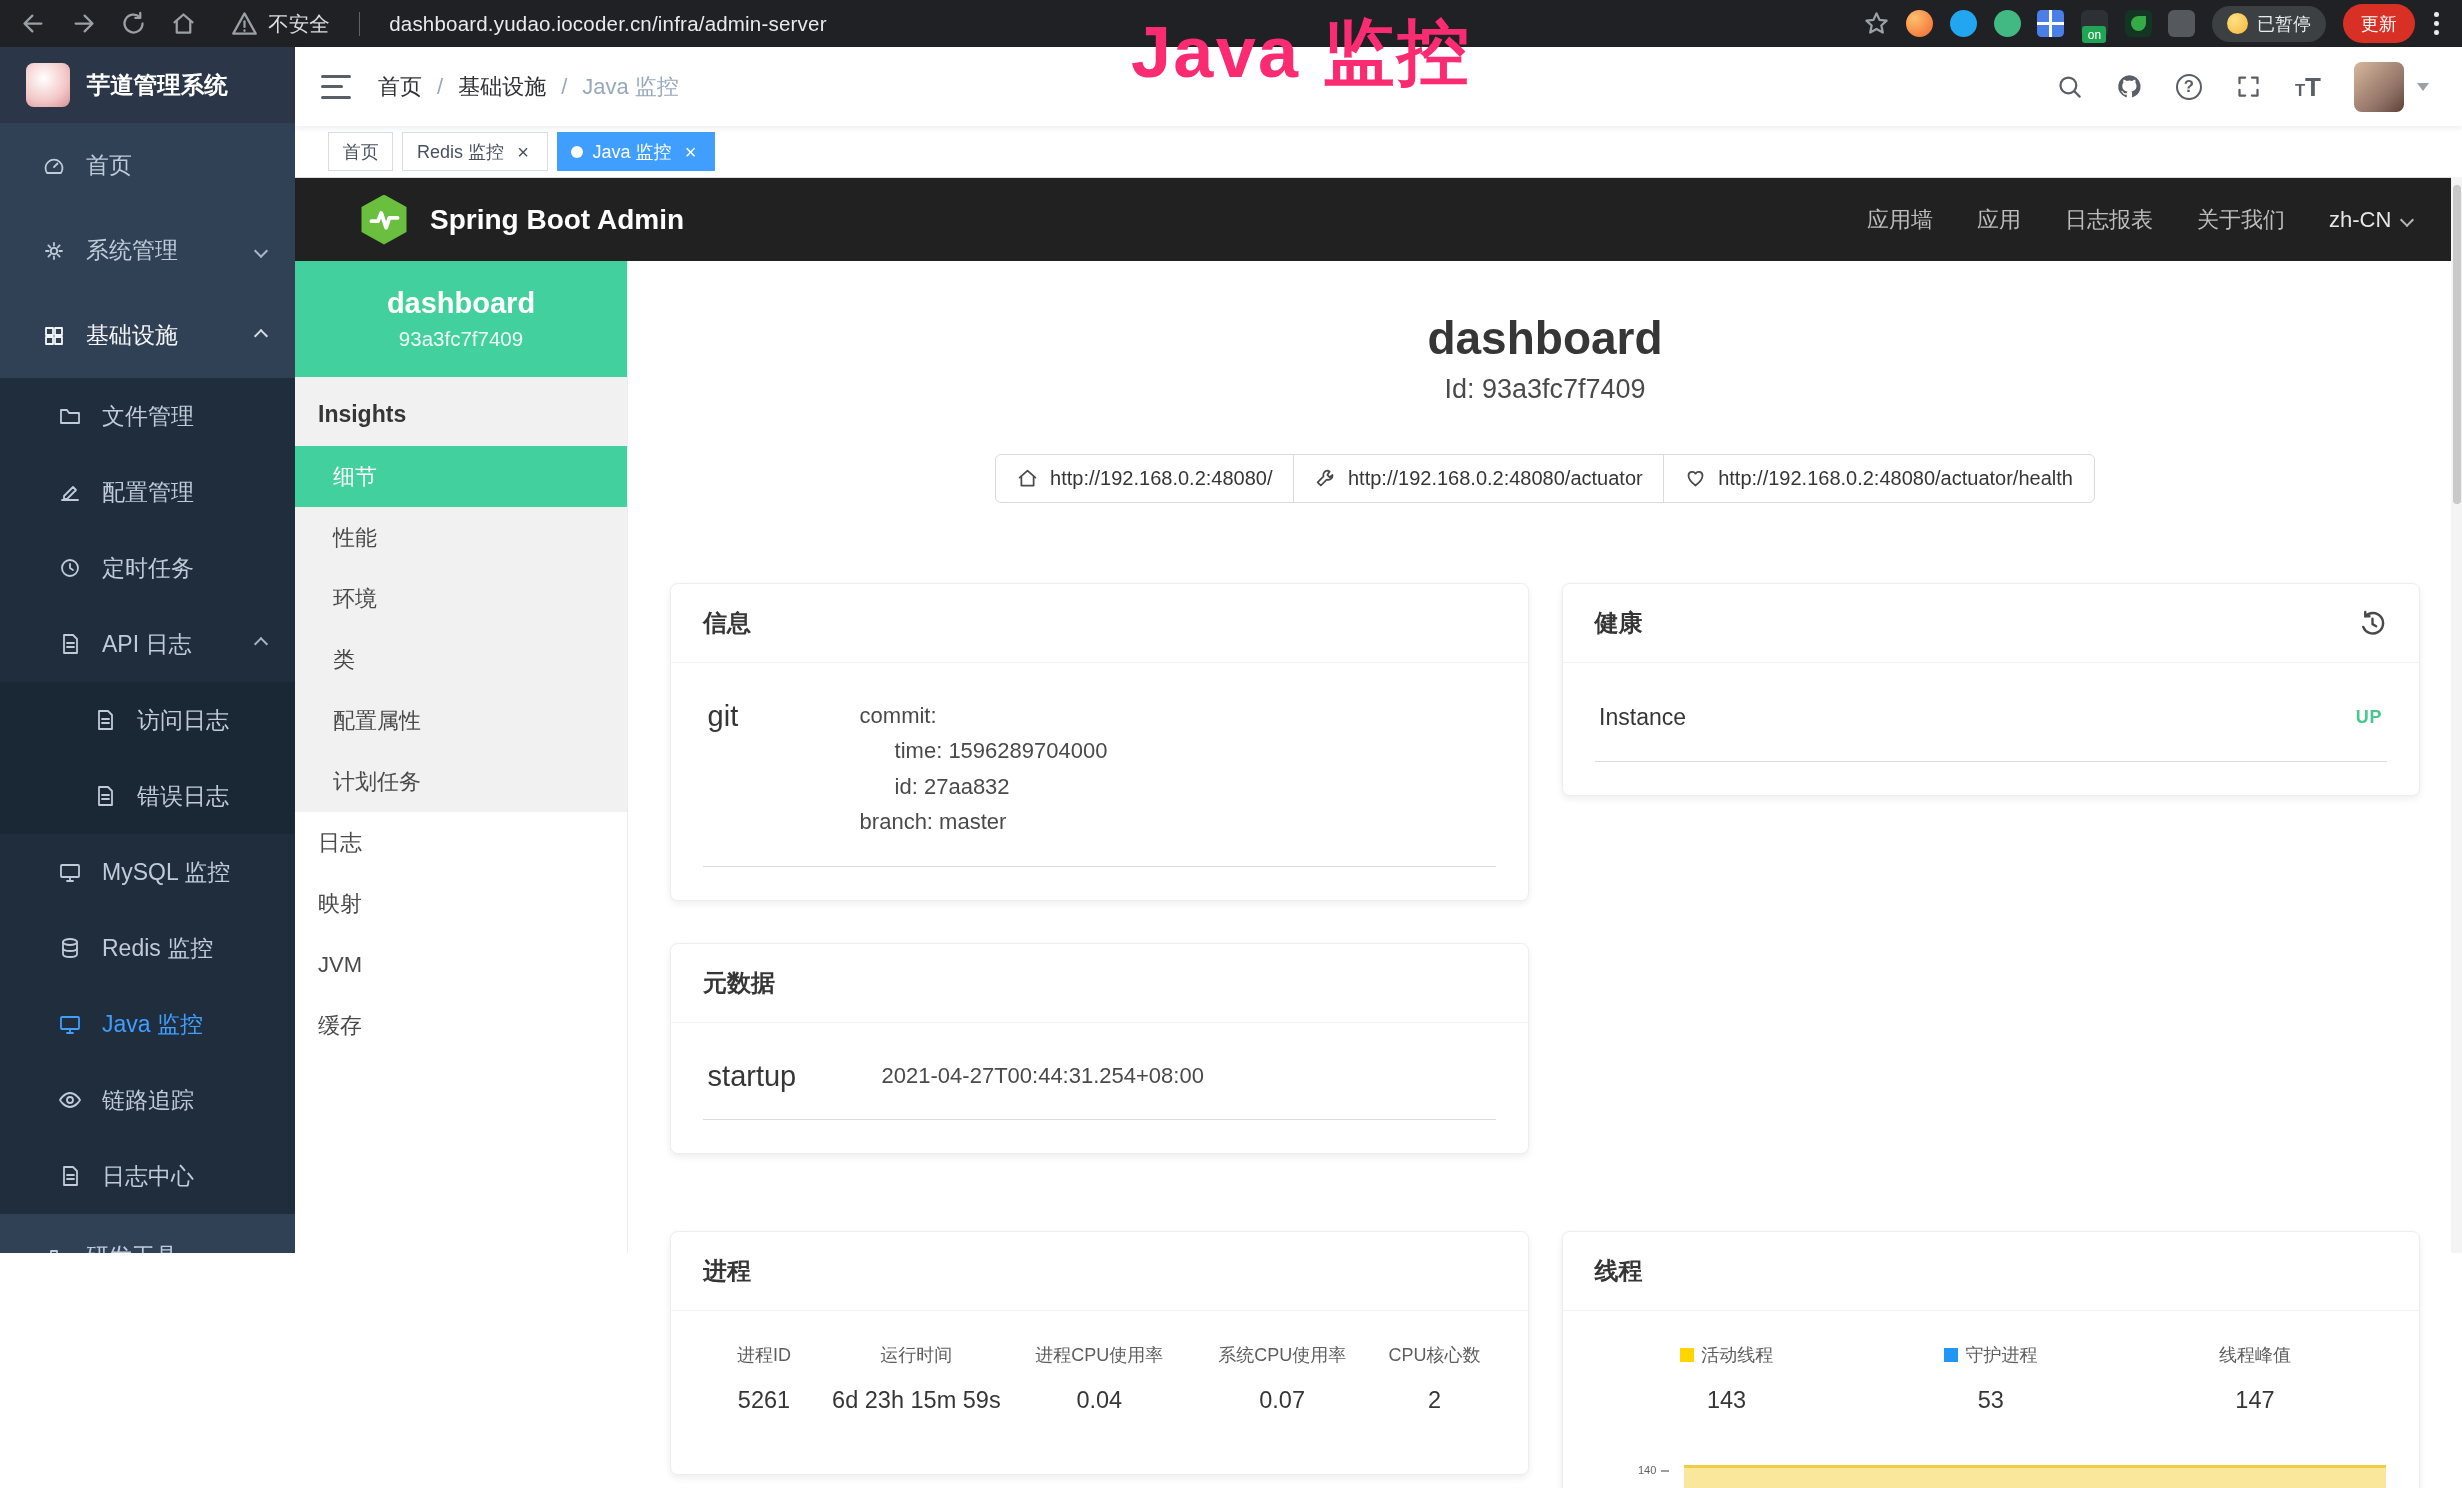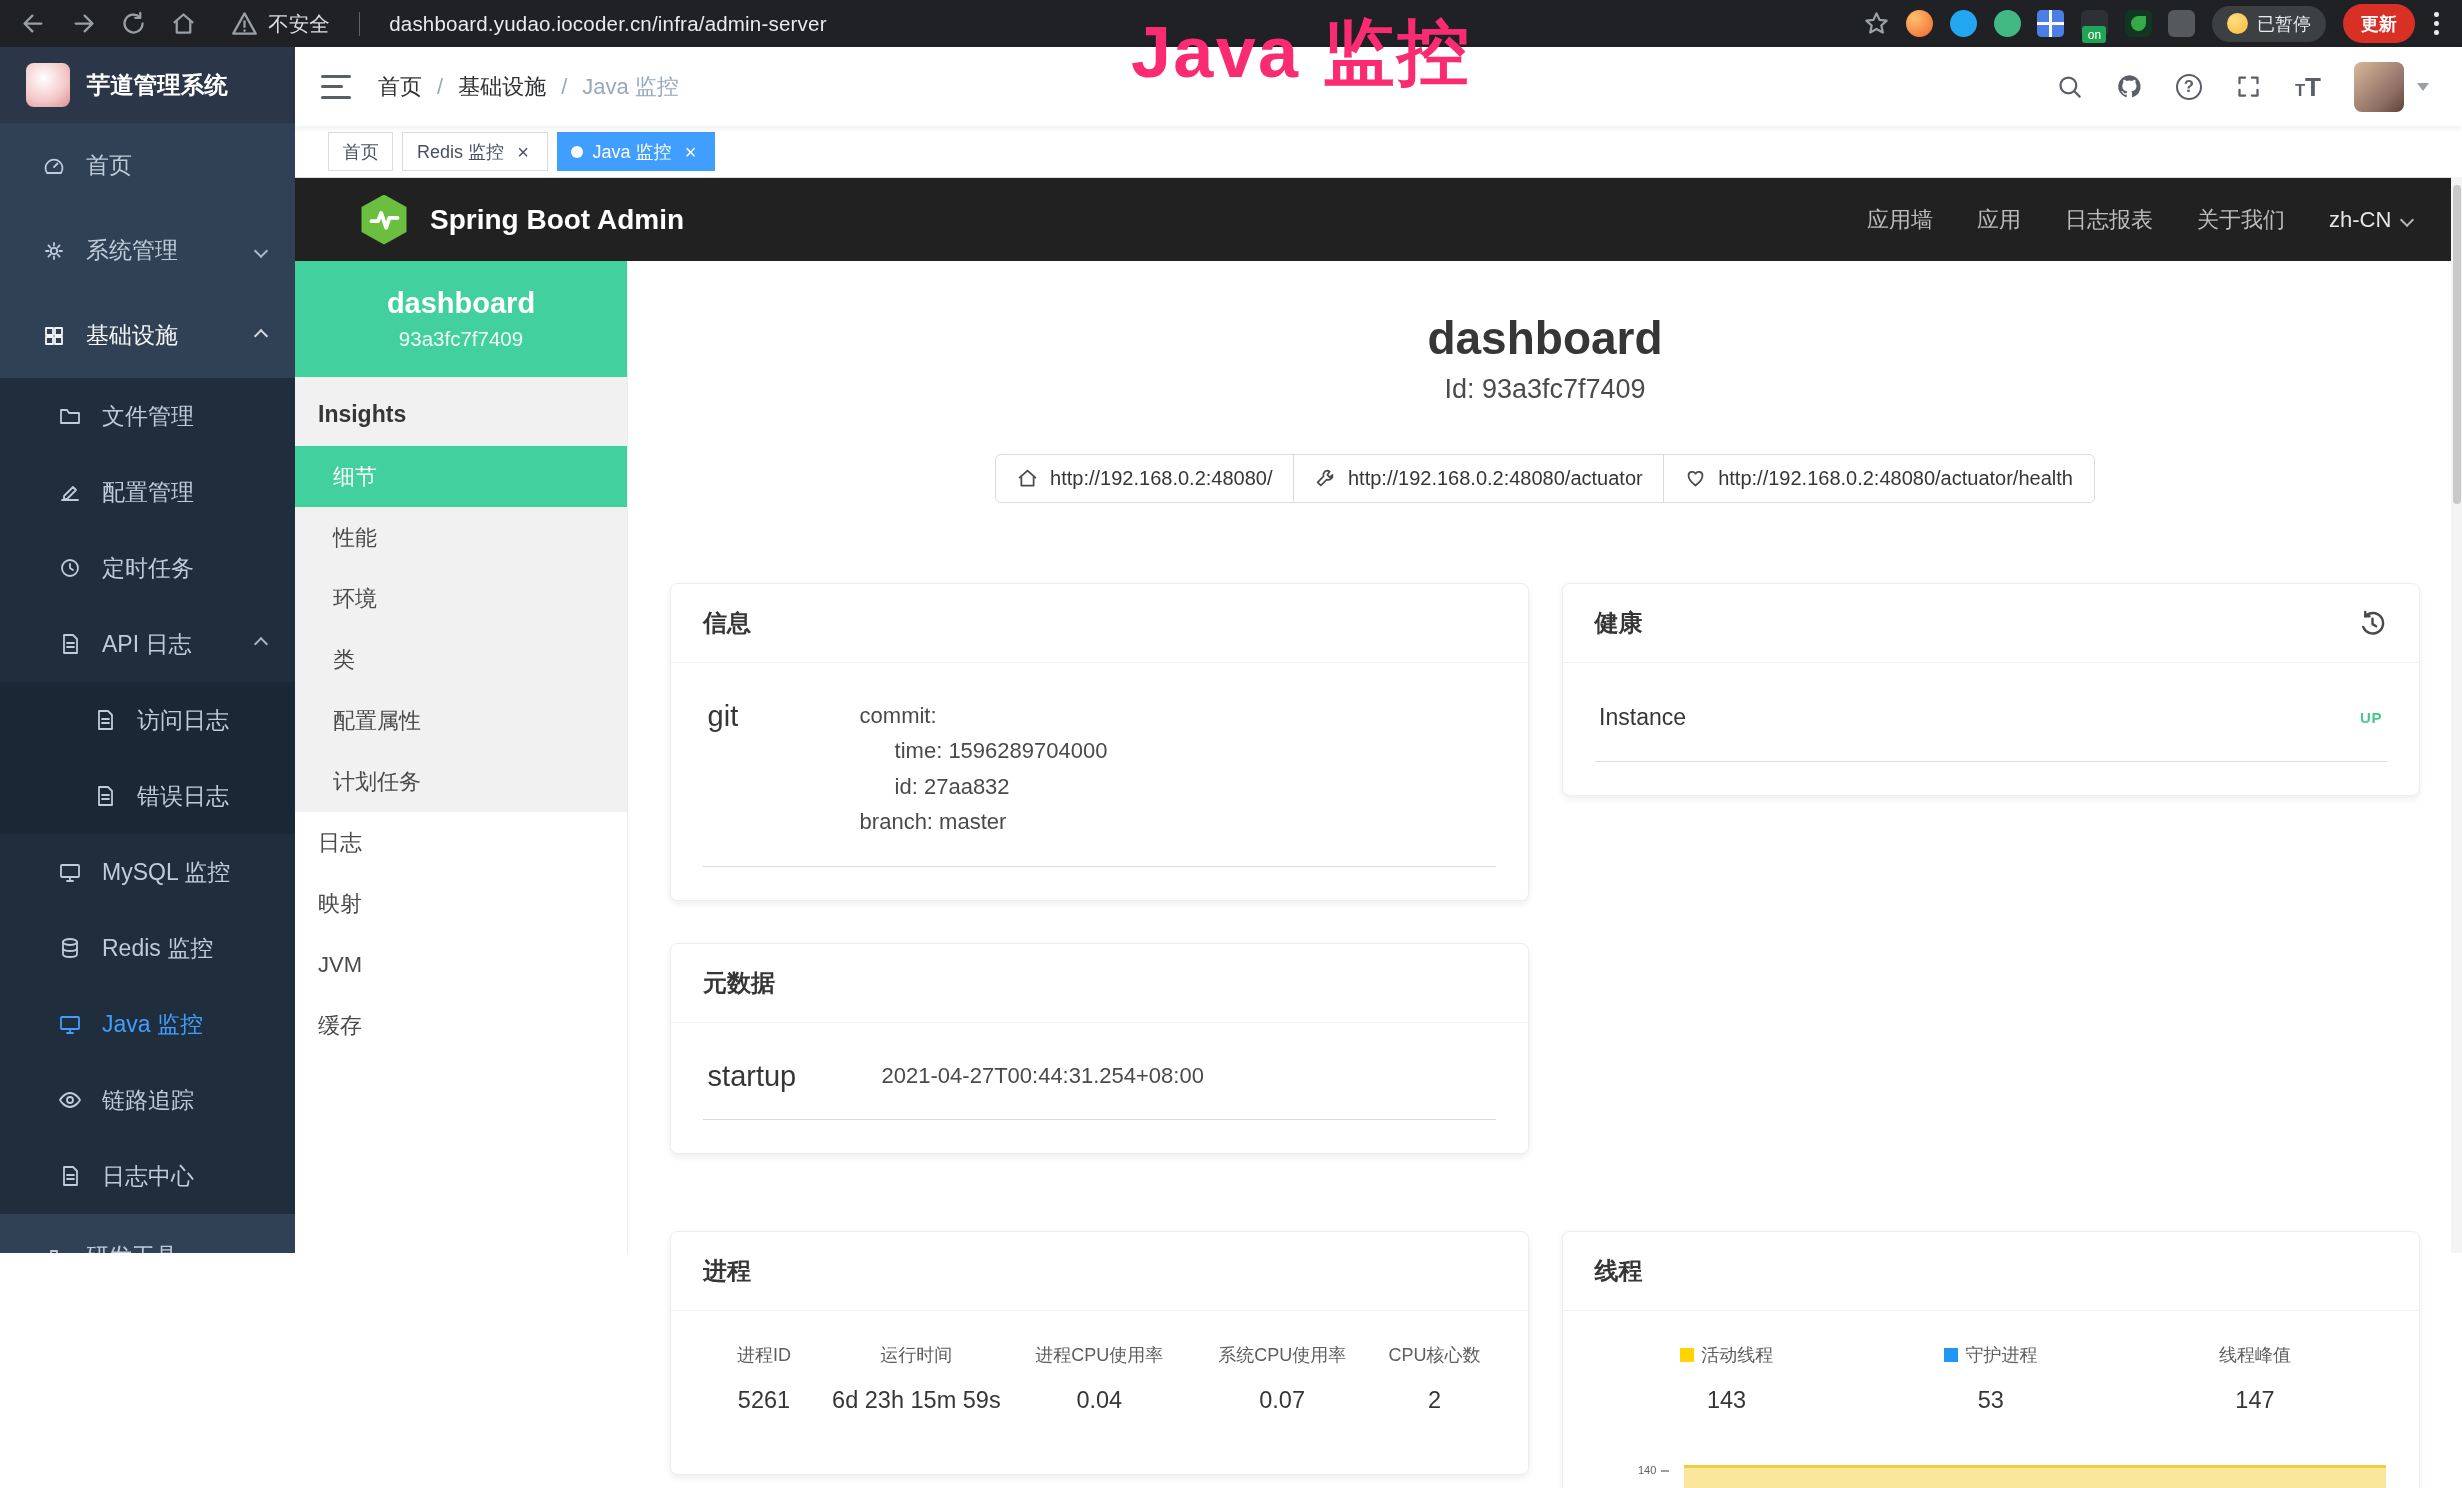--- a/index.html
+++ b/index.html
@@ -20,21 +20,21 @@
   .e-drop{background:#23a6f0;border-radius:50%;}
   .e-vue{background:#42b883;border-radius:50%;}
   .e-grid{background:linear-gradient(#fff,#fff) 50% 0/3px 100% no-repeat,linear-gradient(#fff,#fff) 0 50%/100% 3px no-repeat,#4a7fe8;border-radius:4.6px;}
   .e-on{background:#2d3136;}
   .e-on .badge{position:absolute;bottom:-6px;left:50%;transform:translateX(-50%);background:#21a453;color:#fff;font-size:12px;line-height:1;padding:2.3px 5.3px;border-radius:3px;}
   .e-leaf{background:#123524;}
   .e-leaf::after{content:"";position:absolute;inset:6px;background:#36aa47;border-radius:50% 0 50% 50%;}
   .e-puzzle{background:#55595e;}
   .pill-paused{display:flex;align-items:center;gap:9px;background:#3c4043;color:#e8eaed;border-radius:758px;padding:6px 15px;font-size:18px;}
   .face{width:21px;height:21px;border-radius:50%;background:radial-gradient(circle at 35% 32%,#ffe082,#f6b73c);}
-  .pill-update{background:#d93025;color:#fff;border-radius:758px;padding:7.6px 18px;font-size:18px;font-weight:bold;}
+  .pill-update{background:#d93025;color:#fff;border-radius:758px;padding:7.6px 18px;font-size:18px;font-weight:normal;}
   .kebab{display:flex;flex-direction:column;gap:4.6px;padding:3px;}
   .kebab i{width:4.6px;height:4.6px;border-radius:50%;background:#e8eaed;}
 
   
   .app{display:flex;height:1206px;}
   .sidebar{width:295px;background:#304156;flex-shrink:0;overflow:hidden;}
   .logo{height:76px;display:flex;align-items:center;gap:16.7px;padding:0 26px;background:#2b3648;cursor:pointer;}
   .logo-img{width:44px;height:44px;border-radius:7.6px;background:radial-gradient(circle at 40% 35%,#ffffff,#f3c6c6 60%,#d98f8f);flex-shrink:0;}
   .logo-title{font-size:23.5px;font-weight:bold;color:#fff;white-space:nowrap;}
   .menu{font-size:23px;}
@@ -118,21 +118,21 @@
   .card-h .hicon{width:29px;height:29px;color:#4a4a4a;cursor:pointer;}
   .card-h .hicon svg{width:100%;height:100%;stroke:currentColor;fill:none;stroke-width:2;stroke-linecap:round;stroke-linejoin:round;}
   .card-b{padding:10.6px 32px 33px;}
 
   .kv{display:flex;align-items:flex-start;padding:24px 4.6px 26px;border-bottom:1.5px solid #dbdbdb;}
   .kv-l{width:152px;flex-shrink:0;font-size:29px;color:#363636;padding-top:2.3px;}
   .kv-v{font-size:22px;color:#4a4a4a;line-height:1.62;}
   .kv-v .ind{padding-left:35px;}
   .kv.spread{justify-content:space-between;align-items:center;padding:30px 4.6px;}
   .inst-link{font-size:23px;color:#363636;cursor:pointer;}
-  .status-up{font-size:15px;font-weight:bold;color:#48c78e;letter-spacing:0.8px;}
+  .status-up{font-size:18px;font-weight:bold;color:#48c78e;letter-spacing:0.8px;}
 
   .cols{display:flex;padding:21px 0 27px;text-align:center;}
   .col{display:flex;flex-direction:column;gap:20px;flex:1.5;}
   .col.narrow{flex:1;}
   .cl{font-size:18px;color:#5e5e5e;display:flex;align-items:center;justify-content:center;gap:7.6px;}
   .cv{font-size:23.5px;color:#363636;}
   .swatch{width:13.7px;height:13.7px;display:inline-block;flex-shrink:0;}
   .sw-yellow{background:#ffd500;}
   .sw-blue{background:#2196f3;}
 

